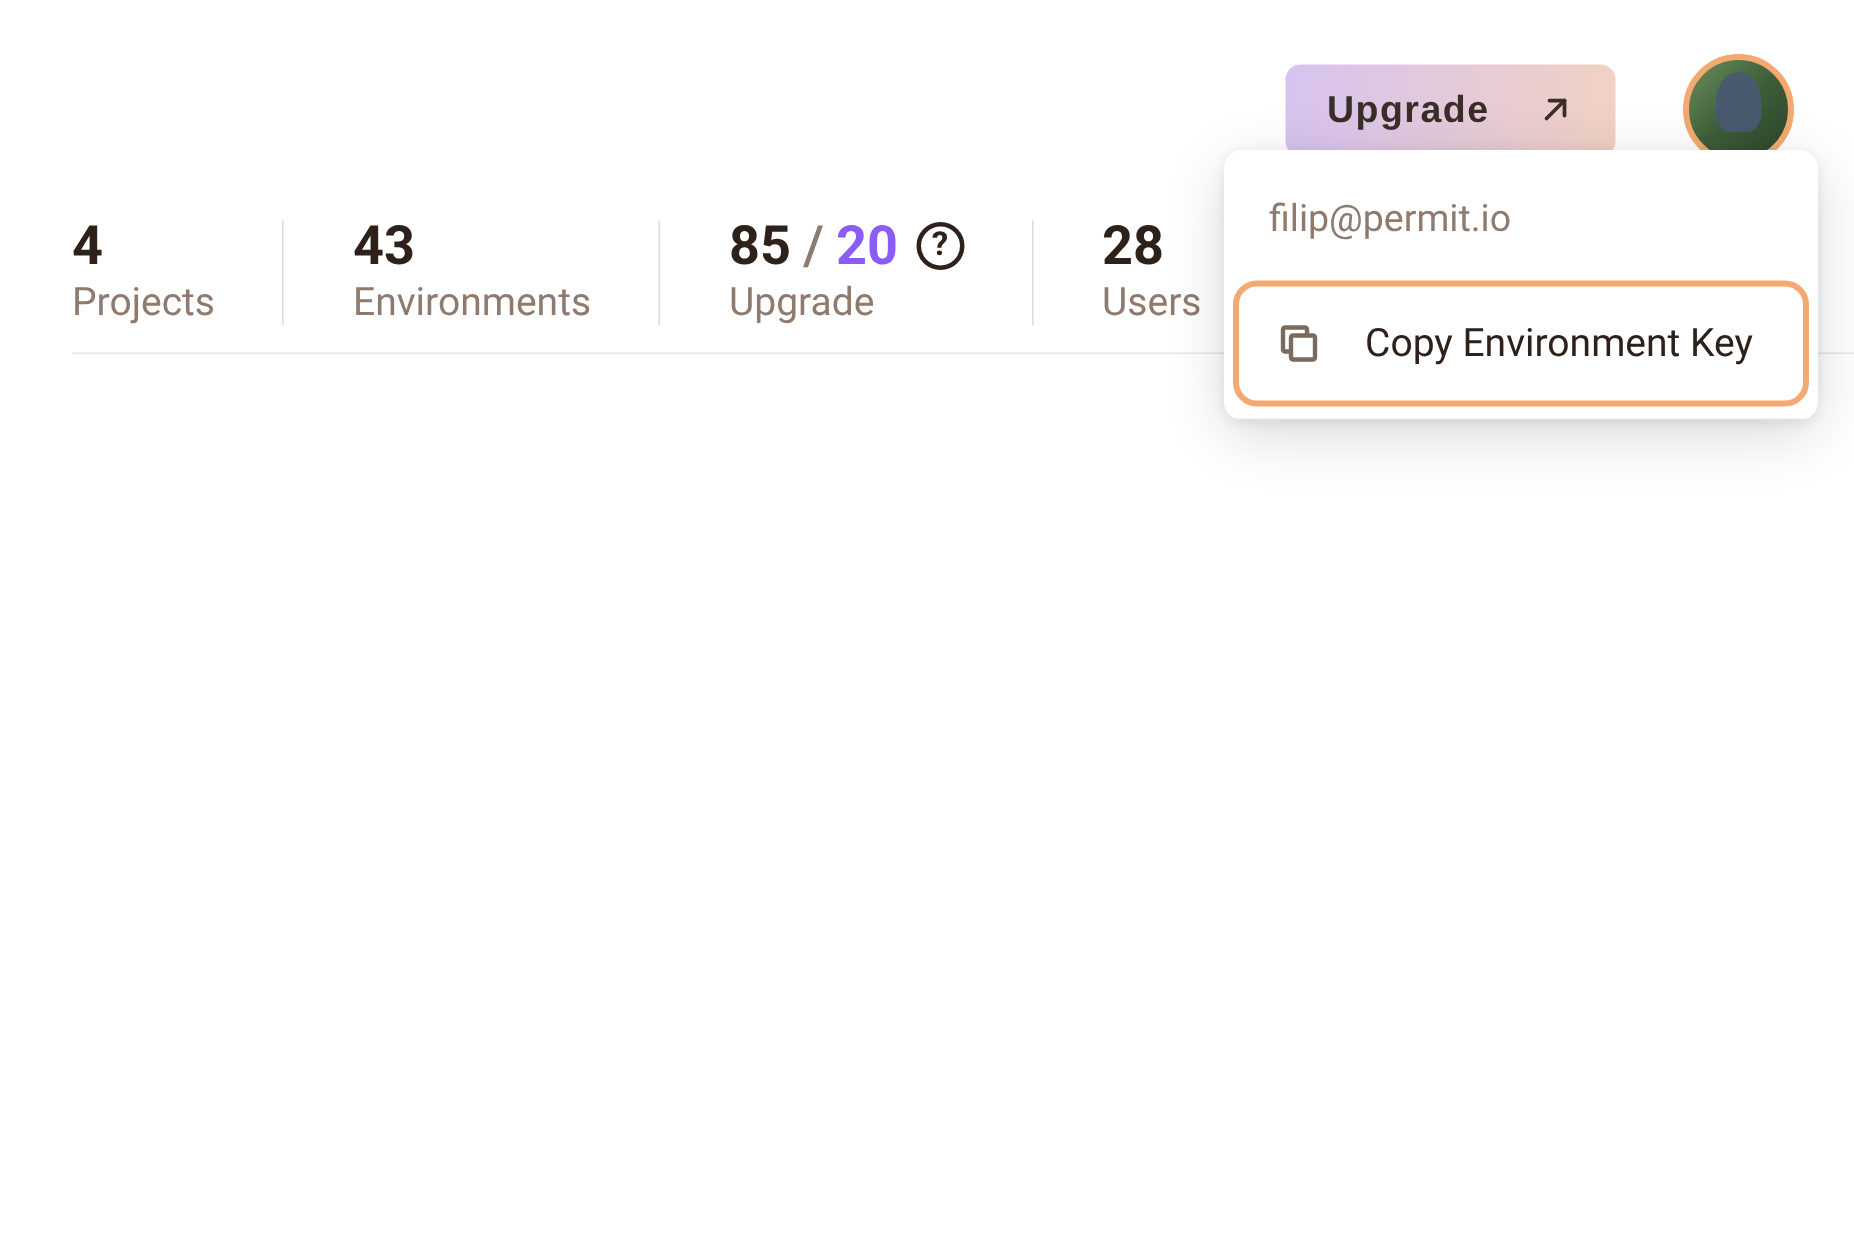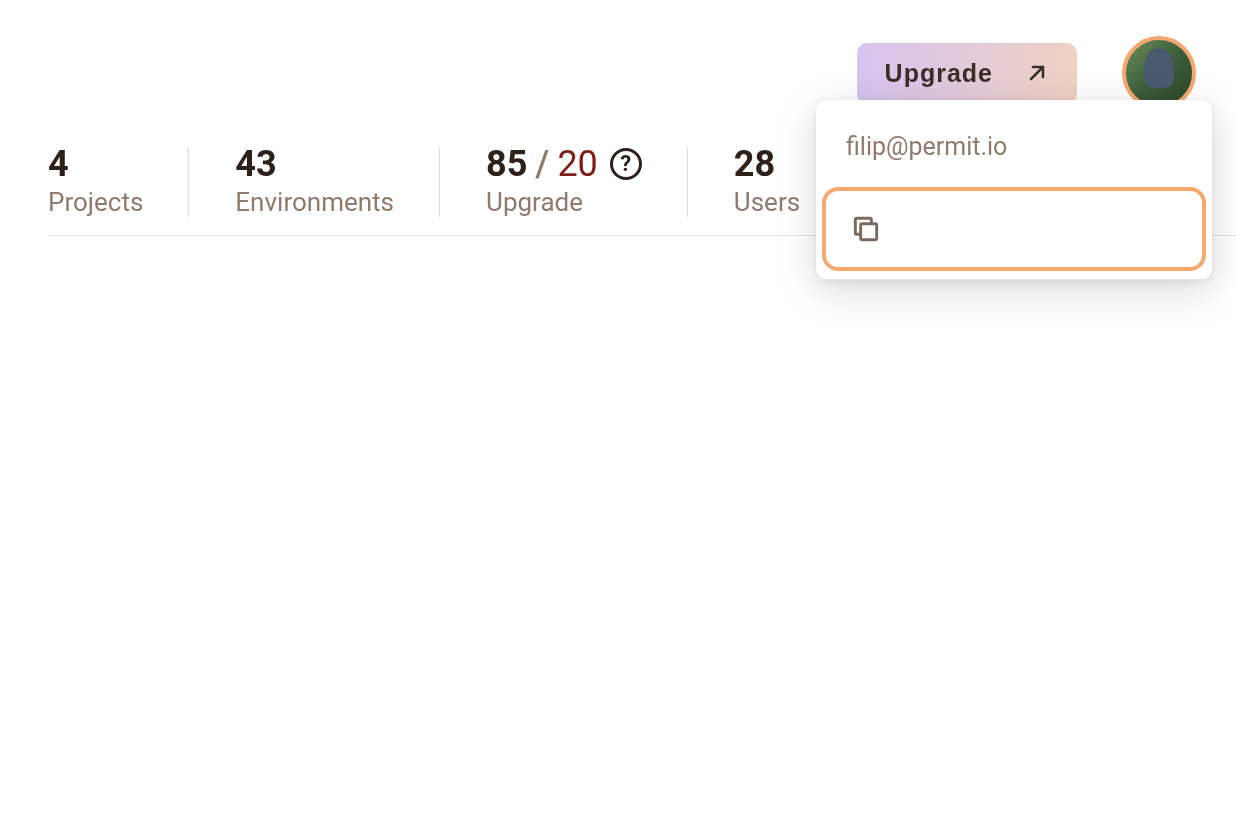--- a/index.html
+++ b/index.html
@@ -78,21 +78,21 @@
     }
     .stat-value {
       font-size: 36px;
       font-weight: 700;
       color: #2e211a;
       display: flex;
       align-items: center;
       gap: 6px;
     }
     .stat-value .slash { color: #8f7a6e; font-weight: 500; margin: 0 2px; }
-    .stat-value .limit { color: #7f1d1d; font-weight: 400; }
+    .stat-value .limit { color: #8b5cf6; font-weight: 700; }
     .stat-label {
       font-size: 26px;
       color: #8f7a6e;
       margin-top: 2px;
     }
     .help-icon {
       display: inline-flex;
       align-items: center;
       justify-content: center;
       width: 32px; height: 32px;
@@ -194,15 +194,16 @@
 
 <div class="dropdown">
   <div class="dropdown-header">
     <div class="user-email">filip@permit.io</div>
   </div>
   <div class="dropdown-item highlighted">
     <svg viewBox="0 0 24 24">
         <rect x="8" y="8" width="12" height="12" rx="1"></rect>
         <path d="M16 8V5a1 1 0 0 0-1-1H5a1 1 0 0 0-1 1v10a1 1 0 0 0 1 1h3"></path>
       </svg>
+    <span>Copy Environment Key</span>
   </div>
   <div class="dropdown-divider"></div>
 </div>
 
 </body></html>

